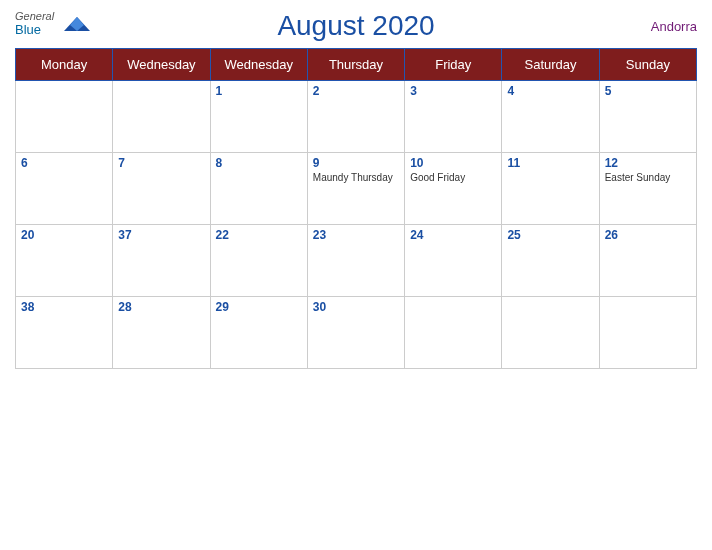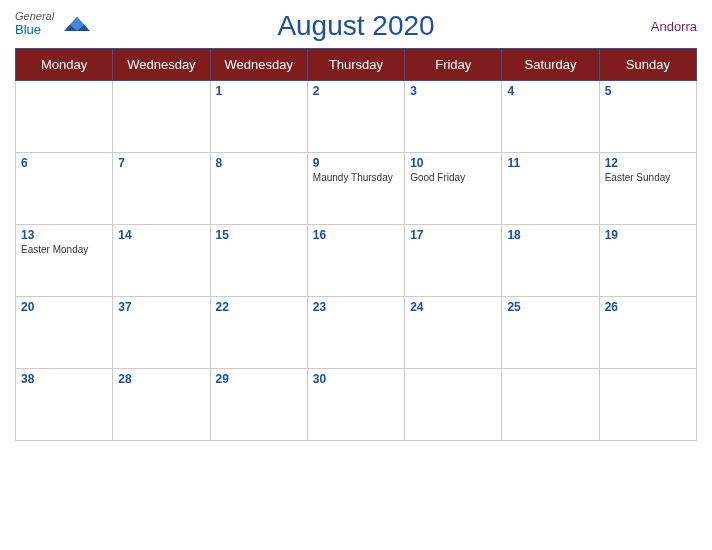--- a/index.html
+++ b/index.html
@@ -178,44 +178,20 @@
           <td>
             <span class="day-number">11</span>
           </td>
           <td>
             <span class="day-number">12</span>
             <span class="day-event">Easter Sunday</span>
           </td>
         </tr>
         <tr>
           <td>
-            <span class="day-number">13</span>
-            <span class="day-event">Easter Monday</span>
-          </td>
-          <td>
-            <span class="day-number">14</span>
-          </td>
-          <td>
-            <span class="day-number">15</span>
-          </td>
-          <td>
-            <span class="day-number">16</span>
-          </td>
-          <td>
-            <span class="day-number">17</span>
-          </td>
-          <td>
-            <span class="day-number">18</span>
-          </td>
-          <td>
-            <span class="day-number">19</span>
-          </td>
-        </tr>
-        <tr>
-          <td>
             <span class="day-number">20</span>
           </td>
           <td>
             <span class="day-number">37</span>
           </td>
           <td>
             <span class="day-number">22</span>
           </td>
           <td>
             <span class="day-number">23</span>

